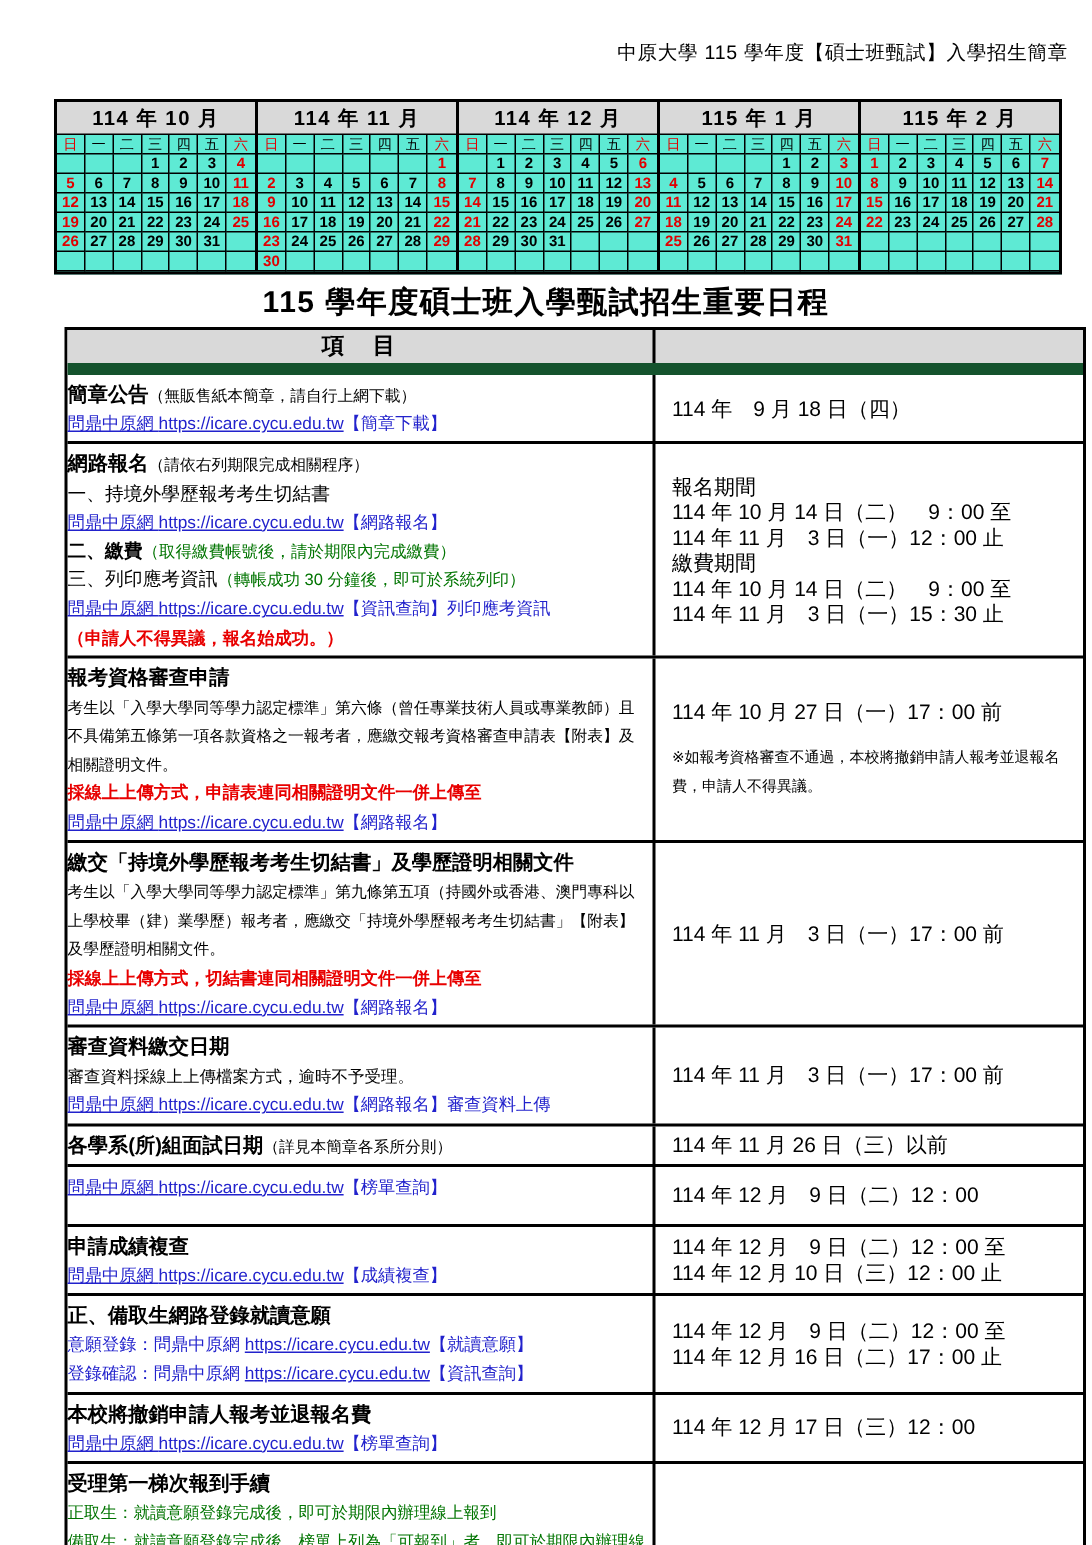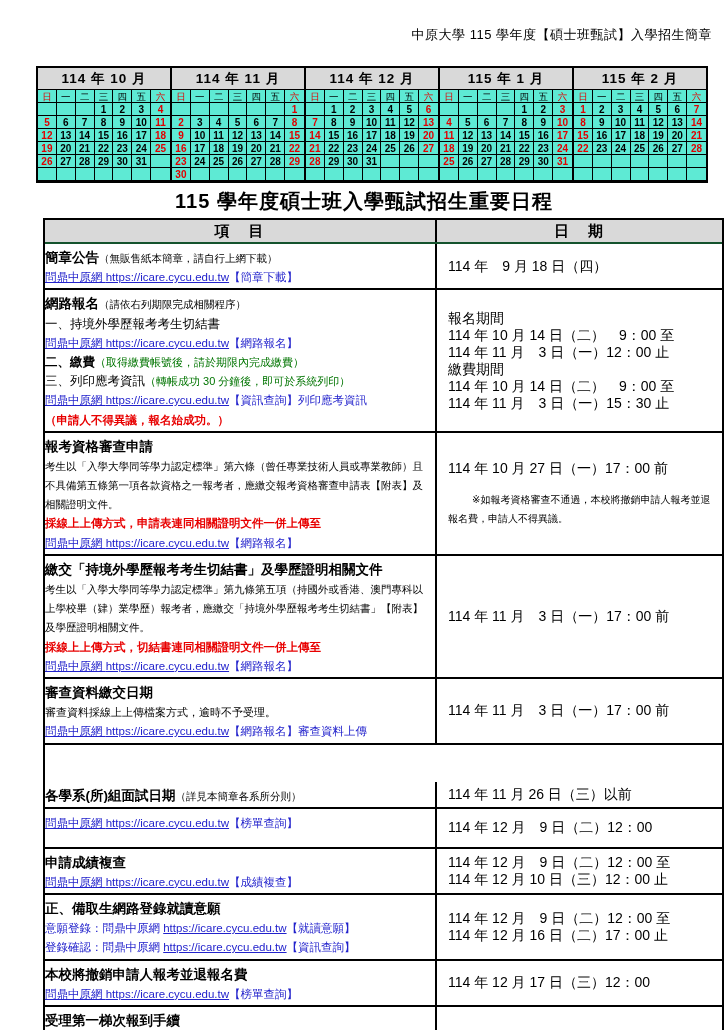--- a/index.html
+++ b/index.html
@@ -20,21 +20,21 @@
   .cal-grid span{display:block;text-align:center;border-right:1px solid #000;border-bottom:1px solid #000;overflow:hidden;}
   .cal-grid span:nth-child(7n){border-right:none;}
   .cal-grid .rd{color:#e00000;}
 
   
   .doc-title{position:absolute;top:188px;left:0;width:100%;text-align:center;
              font-size:20px;font-weight:bold;letter-spacing:1px;}
 
   
   .sched{position:absolute;left:43px;top:218px;width:681px;border:2.5px solid #000;background:#fff;box-sizing:border-box;}
-  .thead{display:flex;height:22px;background:#d9d9d9;border-bottom:2px solid #14532d;}
+  .thead{display:flex;height:22px;background:#d9d9d9;border-bottom:8px solid #14532d;}
   .thead .hcell{font-size:15px;font-weight:bold;text-align:center;line-height:22px;letter-spacing:2px;}
   .thead .hcell.left{width:392px;border-right:2px solid #000;box-sizing:border-box;}
   .thead .hcell.right{flex:1;}
   .trow{display:flex;border-bottom:2px solid #000;}
   .trow:last-child{border-bottom:none;}
   .cell{box-sizing:border-box;}
   .cell.left{width:392px;border-right:2px solid #000;padding:3px 5px 3px 0;}
   .cell.right{flex:1;display:flex;flex-direction:column;justify-content:center;padding:2px 4px 2px 11px;}
   .line{line-height:1.2;}
   .line.hang{padding-left:44px;text-indent:-44px;}
@@ -45,29 +45,29 @@
   .seg-n {font-size:12.5px;}
   .seg-nb{font-size:12.5px;font-weight:bold;}
   .seg-s {font-size:10.5px;}
   .seg-m {font-size:11px;}
   .seg-g {font-size:11px;color:#007400;}
   .seg-r {font-size:11.5px;font-weight:bold;color:#e80000;}
   .seg-l {font-size:11.5px;color:#2222cc;}
   .seg-u {font-size:11.5px;color:#2222cc;text-decoration:underline;}
   .seg-b {font-size:11.5px;color:#2222cc;}
   .seg-d {font-size:14px;line-height:17px;display:block;}
-  .seg-dn{font-size:10px;margin-left:24px;}
+  .seg-dn{font-size:10px;}
 
   
   .trow:nth-child(1){min-height:41px;}
   .trow:nth-child(2){min-height:110px;}
   .trow:nth-child(3){min-height:98px;}
   .trow:nth-child(4){min-height:78px;}
   .trow:nth-child(5){min-height:53px;}
-  .trow:nth-child(6){min-height:23px;margin-top:37px;}
+  .trow:nth-child(6){min-height:23px;}
   .trow:nth-child(7){min-height:38px;}
   .trow:nth-child(8){min-height:38px;}
   .trow:nth-child(9){min-height:47px;}
   .trow:nth-child(10){min-height:39px;}
   .trow:nth-child(11){min-height:103px;}
   .trow:nth-child(12){min-height:43px;}
 </style>
 </head>
 <body>
 
@@ -345,21 +345,20 @@
           <span class="dy rd"></span>
         </div>
       </div>
     </div>
 
   <div class="doc-title">115 學年度碩士班入學甄試招生重要日程</div>
 
   <div class="sched">
     <div class="thead">
       <div class="hcell left">項　目</div>
-      <div class="hcell right">日　期</div>
     </div>
     <div>
         <div class="trow">
           <div class="cell left">
             <div class="line"><span class="seg-t">簡章公告</span><span class="seg-s">（無販售紙本簡章，請自行上網下載）</span></div>
             <div class="line"><span class="seg-u">問鼎中原網 </span><span class="seg-u">https://icare.cycu.edu.tw</span><span class="seg-b">【簡章下載】</span></div>
           </div>
           <div class="cell right">
             <div class="line">
               <span class="seg-d">114 年　9 月 18 日（四）</span>

